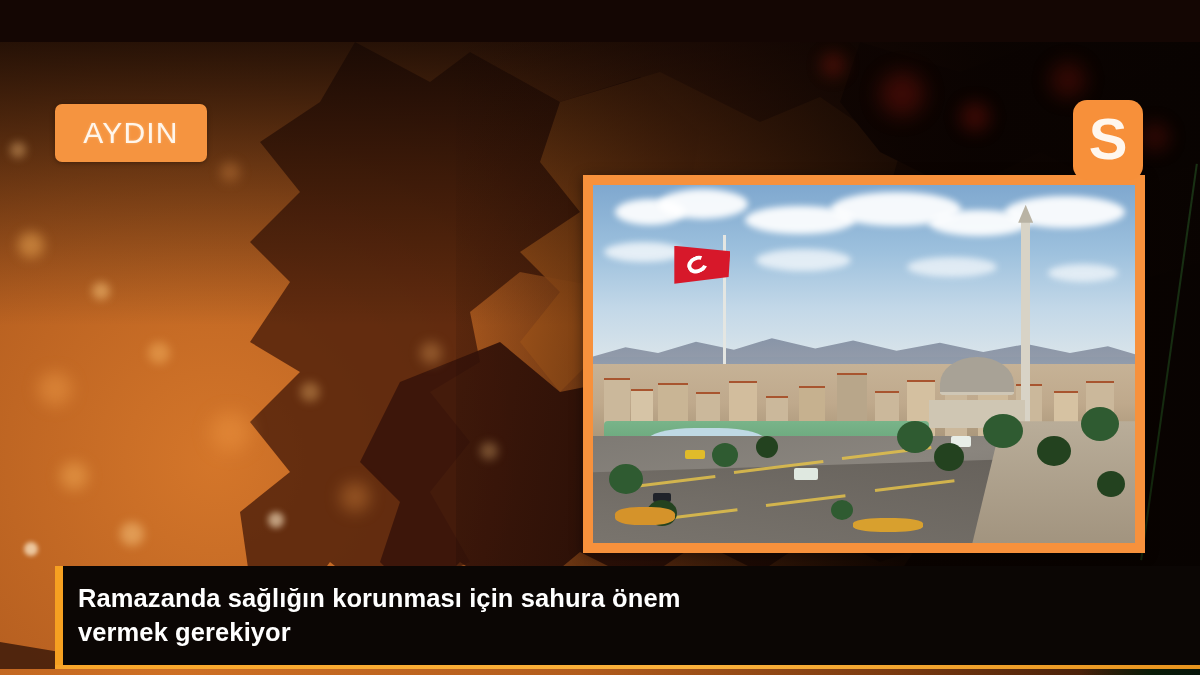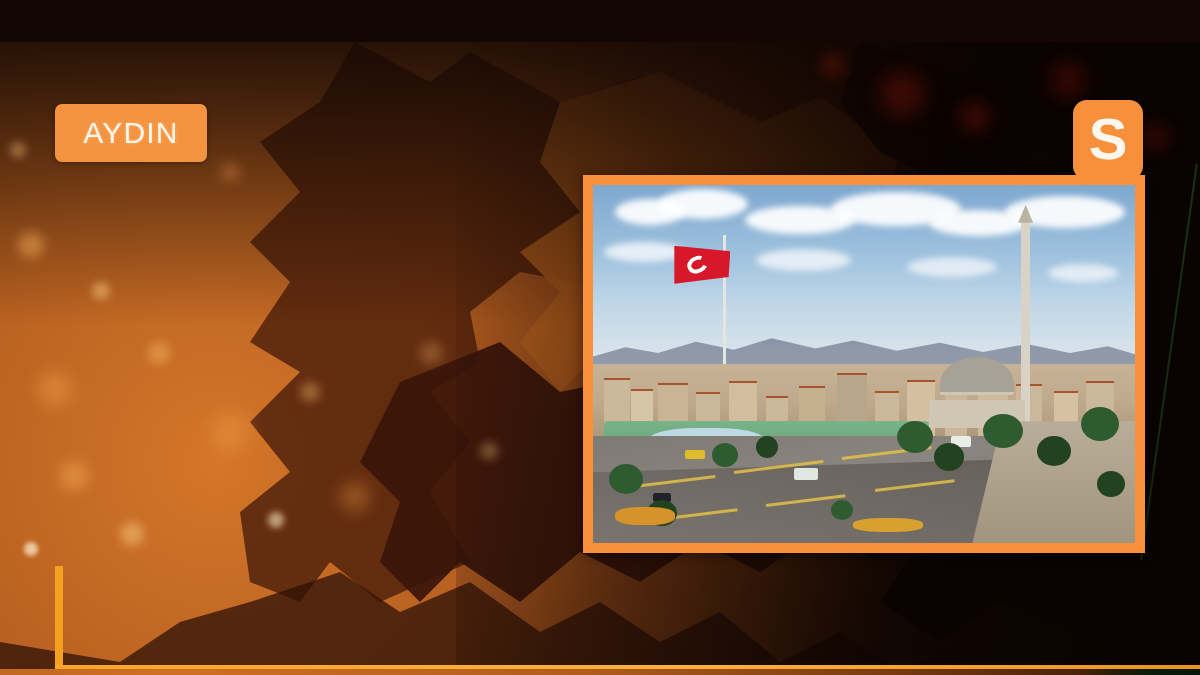--- a/index.html
+++ b/index.html
@@ -351,15 +351,18 @@
     </div>
   </div>
 
   <div class="logo">
     <span>S</span>
   </div>
 
   <div class="bottom-strip"></div>
   <div class="bottom-green"></div>
   <div class="headline-accent"></div>
+  <div class="headline-bar">
+    <h1>Ramazanda sağlığın korunması için sahura önem vermek gerekiyor</h1>
+  </div>
   <div class="orange-rule"></div>
 
 </div>
 
 </body></html>

